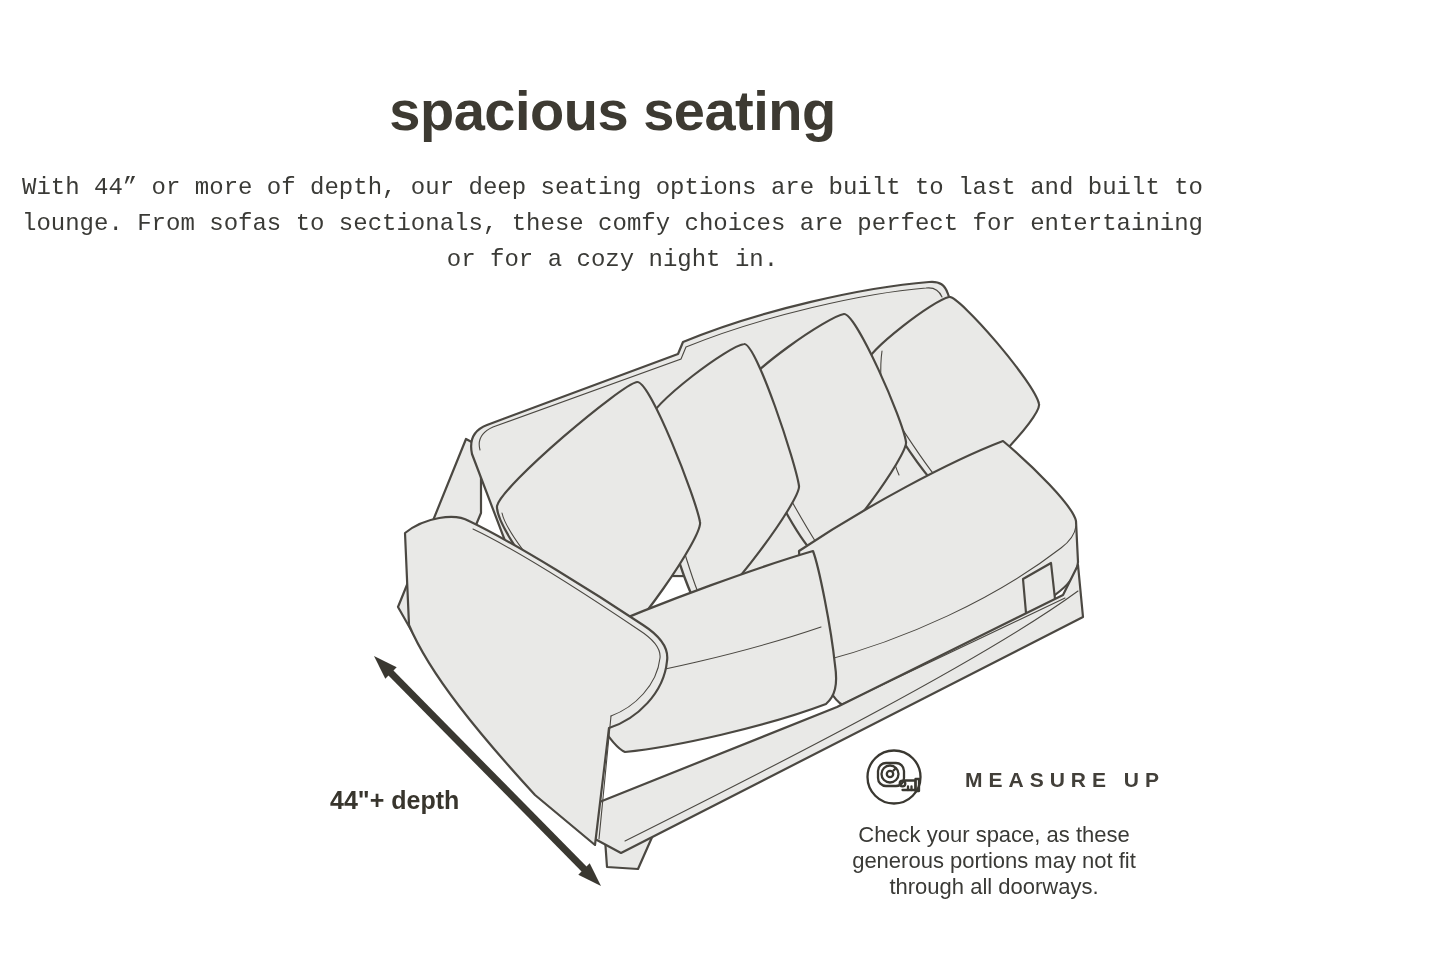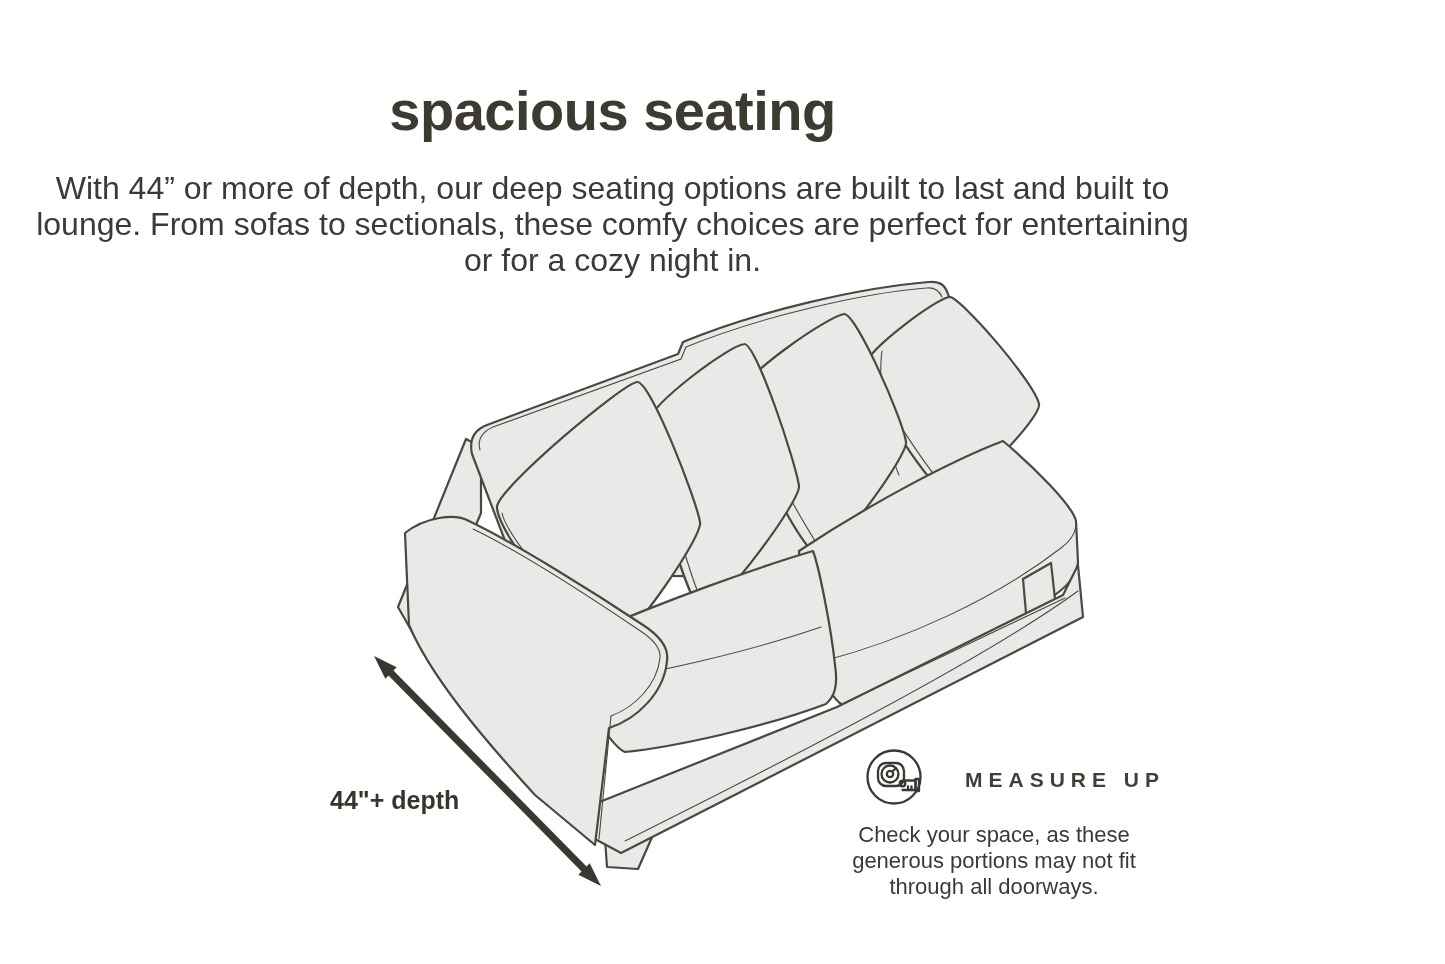--- a/index.html
+++ b/index.html
@@ -23,23 +23,24 @@
     letter-spacing: -0.5px;
     color: #3d3a32;
   }
   .description {
     position: absolute;
     top: 170px;
     left: 50%;
     transform: translateX(-50%);
     width: 1185px;
     text-align: center;
-    font-size: 32px;
+    font-size: 24px;
     line-height: 36px;
     color: #3a3a36;
+    font-family: Liberation Mono, monospace;
   }
   .sofa-wrap {
     position: absolute;
     left: 385px;
     top: 255px;
     width: 730px;
     height: 640px;
   }
   .arrow-wrap {
     position: absolute;

